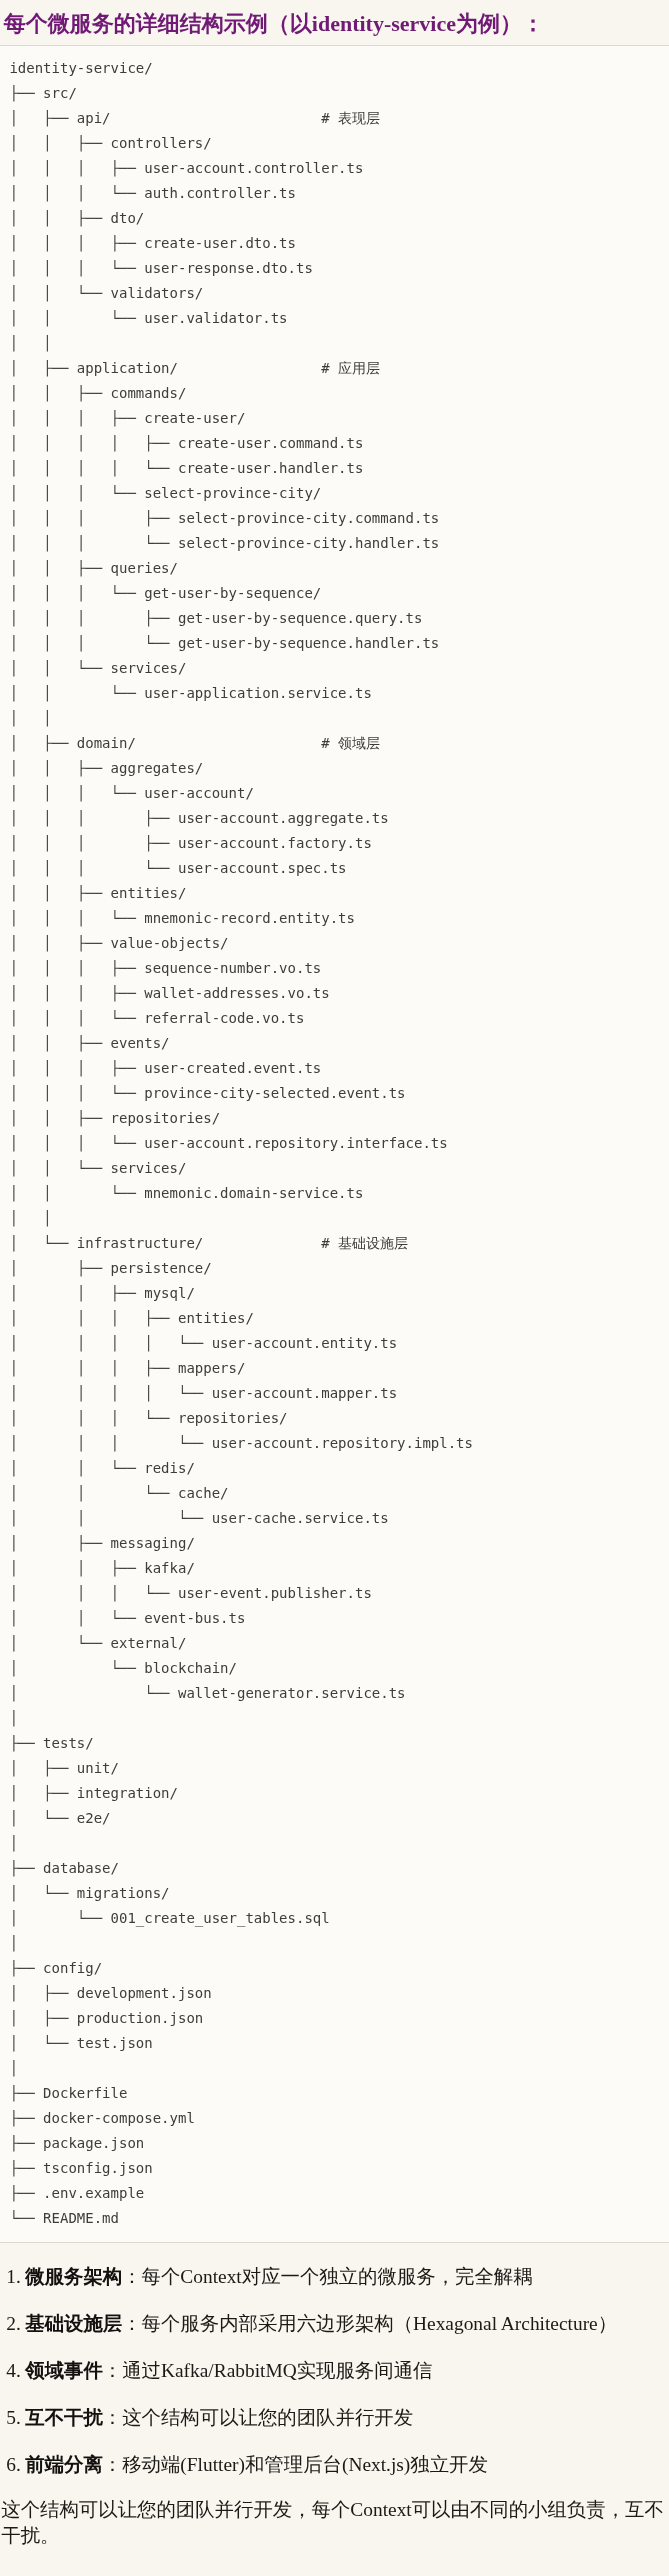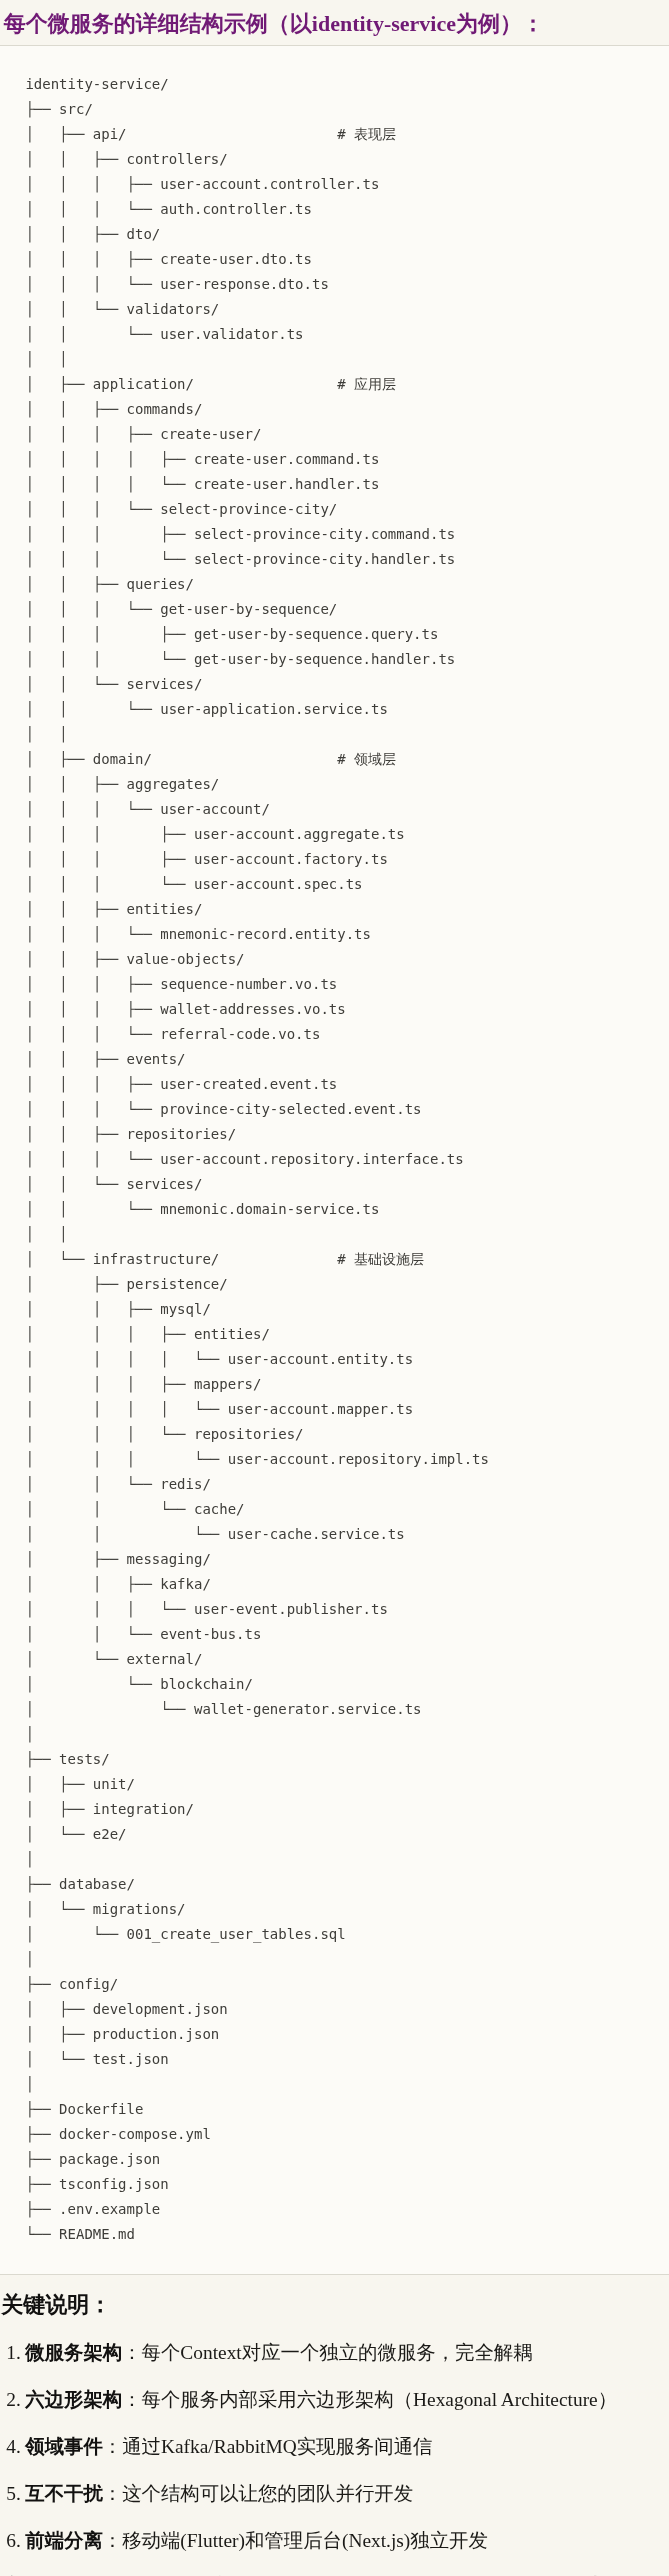--- a/index.html
+++ b/index.html
@@ -21,21 +21,21 @@
   }
 
   .code-block {
     background: #fcfbf7;
     border-top: 0.6px solid #dbd9cf;
     border-bottom: 0.6px solid #dbd9cf;
     padding: 10.6px 6.3px 10.6px 9.4px;
     overflow: hidden;
   }
   .code-block pre {
-    margin: 16px;
+    margin: 0;
     font-family: "DejaVu Sans Mono", "Liberation Mono", monospace;
     font-size: 14px;
     line-height: 25px;
     color: #3e3d39;
     white-space: pre;
   }
 
   h2.notes-heading {
     font-size: 22px;
     line-height: 29px;
@@ -157,25 +157,24 @@
 │   └── test.json
 │
 ├── Dockerfile
 ├── docker-compose.yml
 ├── package.json
 ├── tsconfig.json
 ├── .env.example
 └── README.md</pre>
   </section>
 
-  <h2 class="notes-heading">关键说明：</h2>
 
   <ol class="notes-list">
     <li><span class="note-num">1.</span><strong class="note-term">微服务架构</strong><span class="note-desc">：每个Context对应一个独立的微服务，完全解耦</span></li>
-    <li><span class="note-num">2.</span><strong class="note-term">六边形架构</strong><span class="note-desc">：每个服务内部采用六边形架构（Hexagonal Architecture）</span></li>
+    <li><span class="note-num">2.</span><strong class="note-term">基础设施层</strong><span class="note-desc">：每个服务内部采用六边形架构（Hexagonal Architecture）</span></li>
     <li><span class="note-num">4.</span><strong class="note-term">领域事件</strong><span class="note-desc">：通过Kafka/RabbitMQ实现服务间通信</span></li>
     <li><span class="note-num">5.</span><strong class="note-term">互不干扰</strong><span class="note-desc">：这个结构可以让您的团队并行开发</span></li>
     <li><span class="note-num">6.</span><strong class="note-term">前端分离</strong><span class="note-desc">：移动端(Flutter)和管理后台(Next.js)独立开发</span></li>
   </ol>
 
   <p class="closing">这个结构可以让您的团队并行开发，每个Context可以由不同的小组负责，互不干扰。</p>
 
 </main>
 
 

